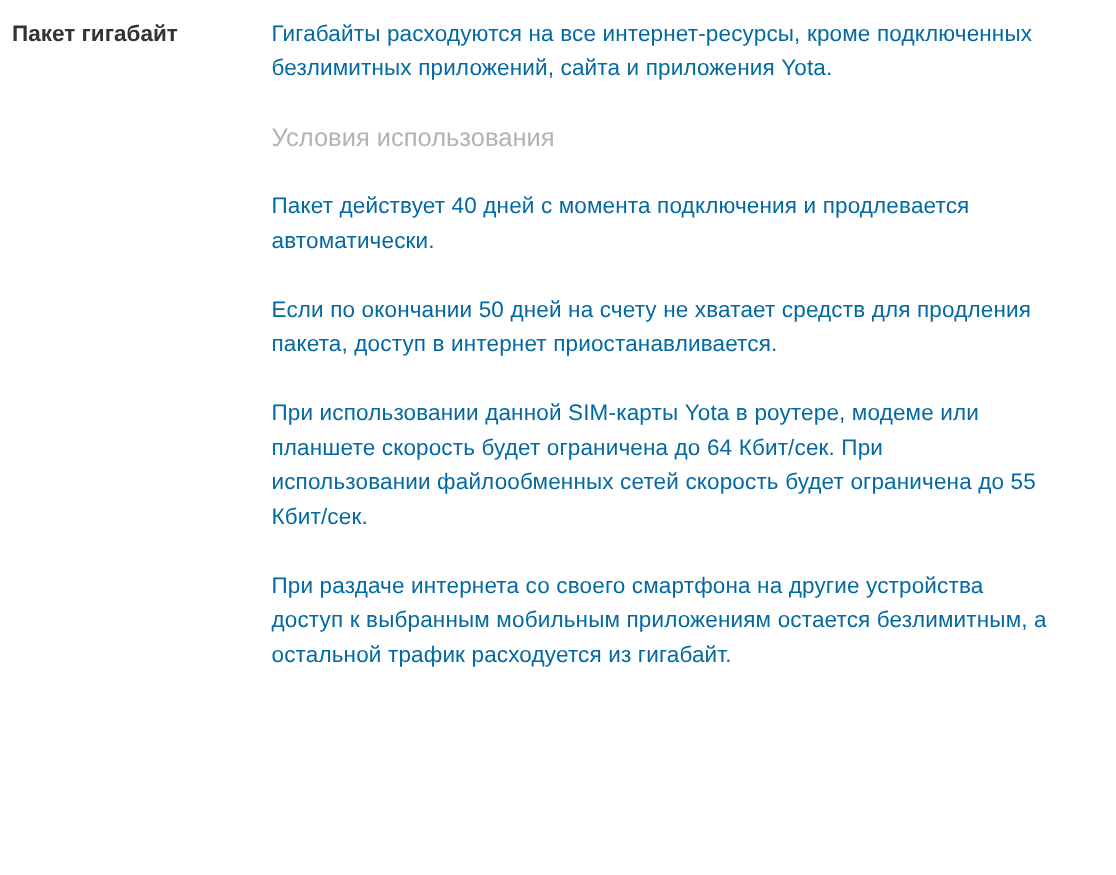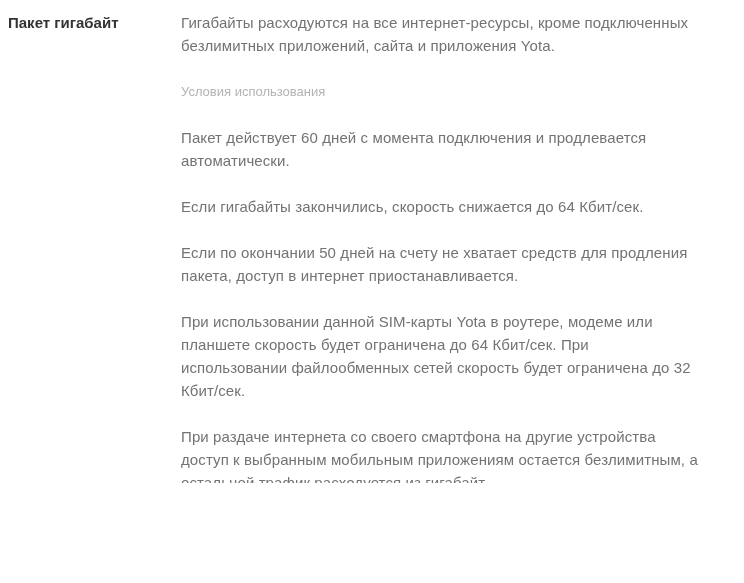--- a/index.html
+++ b/index.html
@@ -32,40 +32,39 @@
     color: #333333;
   }
   .def-col {
     width: 518px;
     flex-shrink: 0;
   }
   .def-col p {
     margin: 0 0 23px 0;
     font-size: 15px;
     line-height: 23px;
-    color: #737373;
+    color: #0369a1;
     letter-spacing: 0.1px;
   }
   .subheading {
     margin: 0 0 23px 0;
-    font-size: 13px;
+    font-size: 17px;
     font-weight: normal;
     line-height: 23px;
     color: #b3b3b3;
   }
 </style>
 </head>
 <body>
 
 <div class="page">
   <div class="term-col">
     <h3 class="term-title">Пакет гигабайт</h3>
   </div>
   <div class="def-col">
     <p>Гигабайты расходуются на все интернет-ресурсы, кроме подключенных безлимитных приложений, сайта и приложения Yota.</p>
     <h4 class="subheading">Условия использования</h4>
-    <p>Пакет действует 60 дней с момента подключения и продлевается автоматически.</p>
-    <p>Если гигабайты закончились, скорость снижается до 64 Кбит/сек.</p>
+    <p>Пакет действует 40 дней с момента подключения и продлевается автоматически.</p>
     <p>Если по окончании 50 дней на счету не хватает средств для продления пакета, доступ в интернет приостанавливается.</p>
-    <p>При использовании данной SIM-карты Yota в роутере, модеме или планшете скорость будет ограничена до 64 Кбит/сек. При использовании файлообменных сетей скорость будет ограничена до 32 Кбит/сек.</p>
+    <p>При использовании данной SIM-карты Yota в роутере, модеме или планшете скорость будет ограничена до 64 Кбит/сек. При использовании файлообменных сетей скорость будет ограничена до 55 Кбит/сек.</p>
     <p>При раздаче интернета со своего смартфона на другие устройства доступ к выбранным мобильным приложениям остается безлимитным, а остальной трафик расходуется из гигабайт.</p>
   </div>
 </div>
 
 </body></html>

